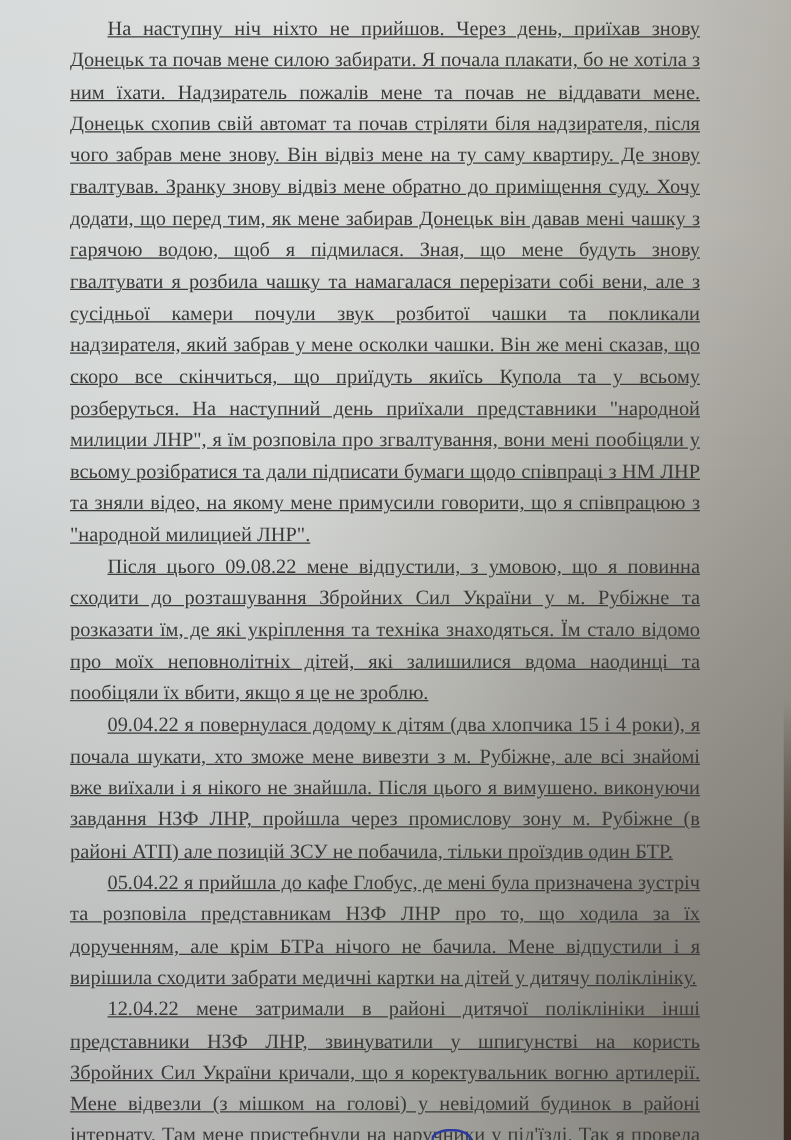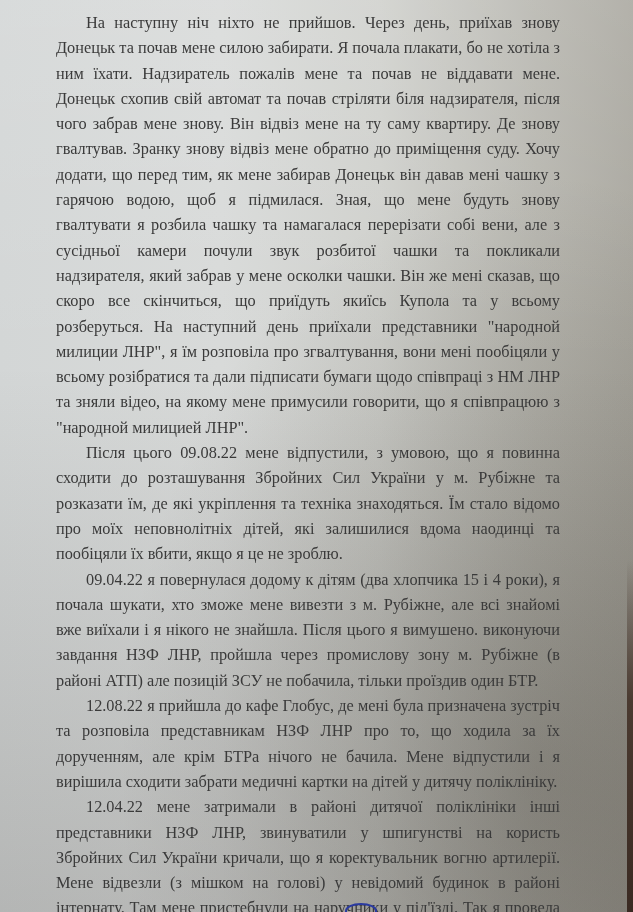--- a/index.html
+++ b/index.html
@@ -16,34 +16,34 @@
   }
   .edge {
     position:absolute; right:0; top:560px; bottom:0; width:6px;
     background: linear-gradient(180deg, rgba(60,45,35,0) 0%, #4a3a30 40%, #3a2a22 100%);
   }
   .page {
     position:absolute; left:56px; top:10px; width:504px;
     color:#3a3a3a; font-size:16.3px; line-height:25.3px;
     text-align:justify;
   }
-  .page p { margin:0; text-indent:30px; }
+  .page p { margin:0; text-indent:30px;text-decoration:underline; }
   .pen {
     position:absolute; left:345px; top:903px; width:28px; height:14px;
     border:2px solid #2a3aa0; border-radius:50% 50% 0 0; border-bottom:none;
   }
 </style>
 </head>
 <body>
 
 <div class="shade"></div>
 <div class="edge"></div>
 
 <div class="page">
   <p>На наступну ніч ніхто не прийшов. Через день, приїхав знову Донецьк та почав мене силою забирати. Я почала плакати, бо не хотіла з ним їхати. Надзиратель пожалів мене та почав не віддавати мене. Донецьк схопив свій автомат та почав стріляти  біля надзирателя, після чого забрав мене знову. Він відвіз мене на ту саму квартиру. Де знову гвалтував. Зранку знову відвіз мене обратно до приміщення суду.  Хочу додати, що перед тим, як мене забирав Донецьк він давав мені чашку з гарячою водою, щоб я підмилася. Зная, що мене будуть знову гвалтувати я розбила чашку та намагалася перерізати собі вени, але з сусідньої камери почули звук розбитої чашки та покликали  надзирателя, який забрав у мене осколки чашки. Він же мені сказав, що скоро все скінчиться, що приїдуть якиїсь Купола та у всьому розберуться.  На наступний день приїхали представники "народной милиции ЛНР", я їм розповіла про згвалтування, вони мені пообіцяли у всьому розібратися та дали підписати  бумаги щодо співпраці з НМ ЛНР та зняли відео, на якому мене примусили говорити, що я співпрацюю з "народной милицией ЛНР".</p>
   <p>Після цього 09.08.22 мене відпустили, з умовою, що я повинна сходити до розташування Збройних Сил України у м. Рубіжне та розказати їм, де які укріплення та техніка знаходяться. Їм стало відомо про моїх неповнолітніх дітей, які залишилися вдома наодинці та пообіцяли їх вбити, якщо я це не зроблю.</p>
   <p>09.04.22 я повернулася додому к дітям (два хлопчика 15 і 4 роки),  я почала шукати, хто зможе мене вивезти з м. Рубіжне, але всі знайомі вже виїхали і я нікого не знайшла. Після цього я вимушено. виконуючи завдання НЗФ ЛНР, пройшла через промислову зону м. Рубіжне (в районі АТП) але позицій ЗСУ не побачила, тільки проїздив один БТР.</p>
-  <p>12.08.22  я прийшла до кафе Глобус, де мені була призначена зустріч та розповіла представникам НЗФ ЛНР про то, що ходила за їх дорученням, але крім БТРа нічого не бачила. Мене відпустили і я вирішила сходити забрати медичні картки на дітей у дитячу поліклініку.</p>
+  <p>05.04.22  я прийшла до кафе Глобус, де мені була призначена зустріч та розповіла представникам НЗФ ЛНР про то, що ходила за їх дорученням, але крім БТРа нічого не бачила. Мене відпустили і я вирішила сходити забрати медичні картки на дітей у дитячу поліклініку.</p>
   <p>12.04.22  мене затримали в районі дитячої поліклініки інші представники НЗФ ЛНР, звинуватили у шпигунстві на користь Збройних Сил України кричали, що я коректувальник вогню артилерії. Мене відвезли (з мішком на голові) у невідомий будинок в районі інтернату. Там мене пристебнули на наручники у під'їзді. Так я провела у під'їзді дві доби. За мною приглядали військовослужбовці, які мені постійно погрожували задути монтажну піну у вагіну, били мене. Кормили раз на добу та вимагали зізнатися, що я шпіонка України.</p>
 
 </div>
 
 <div class="pen"></div>
 
 </body></html>

